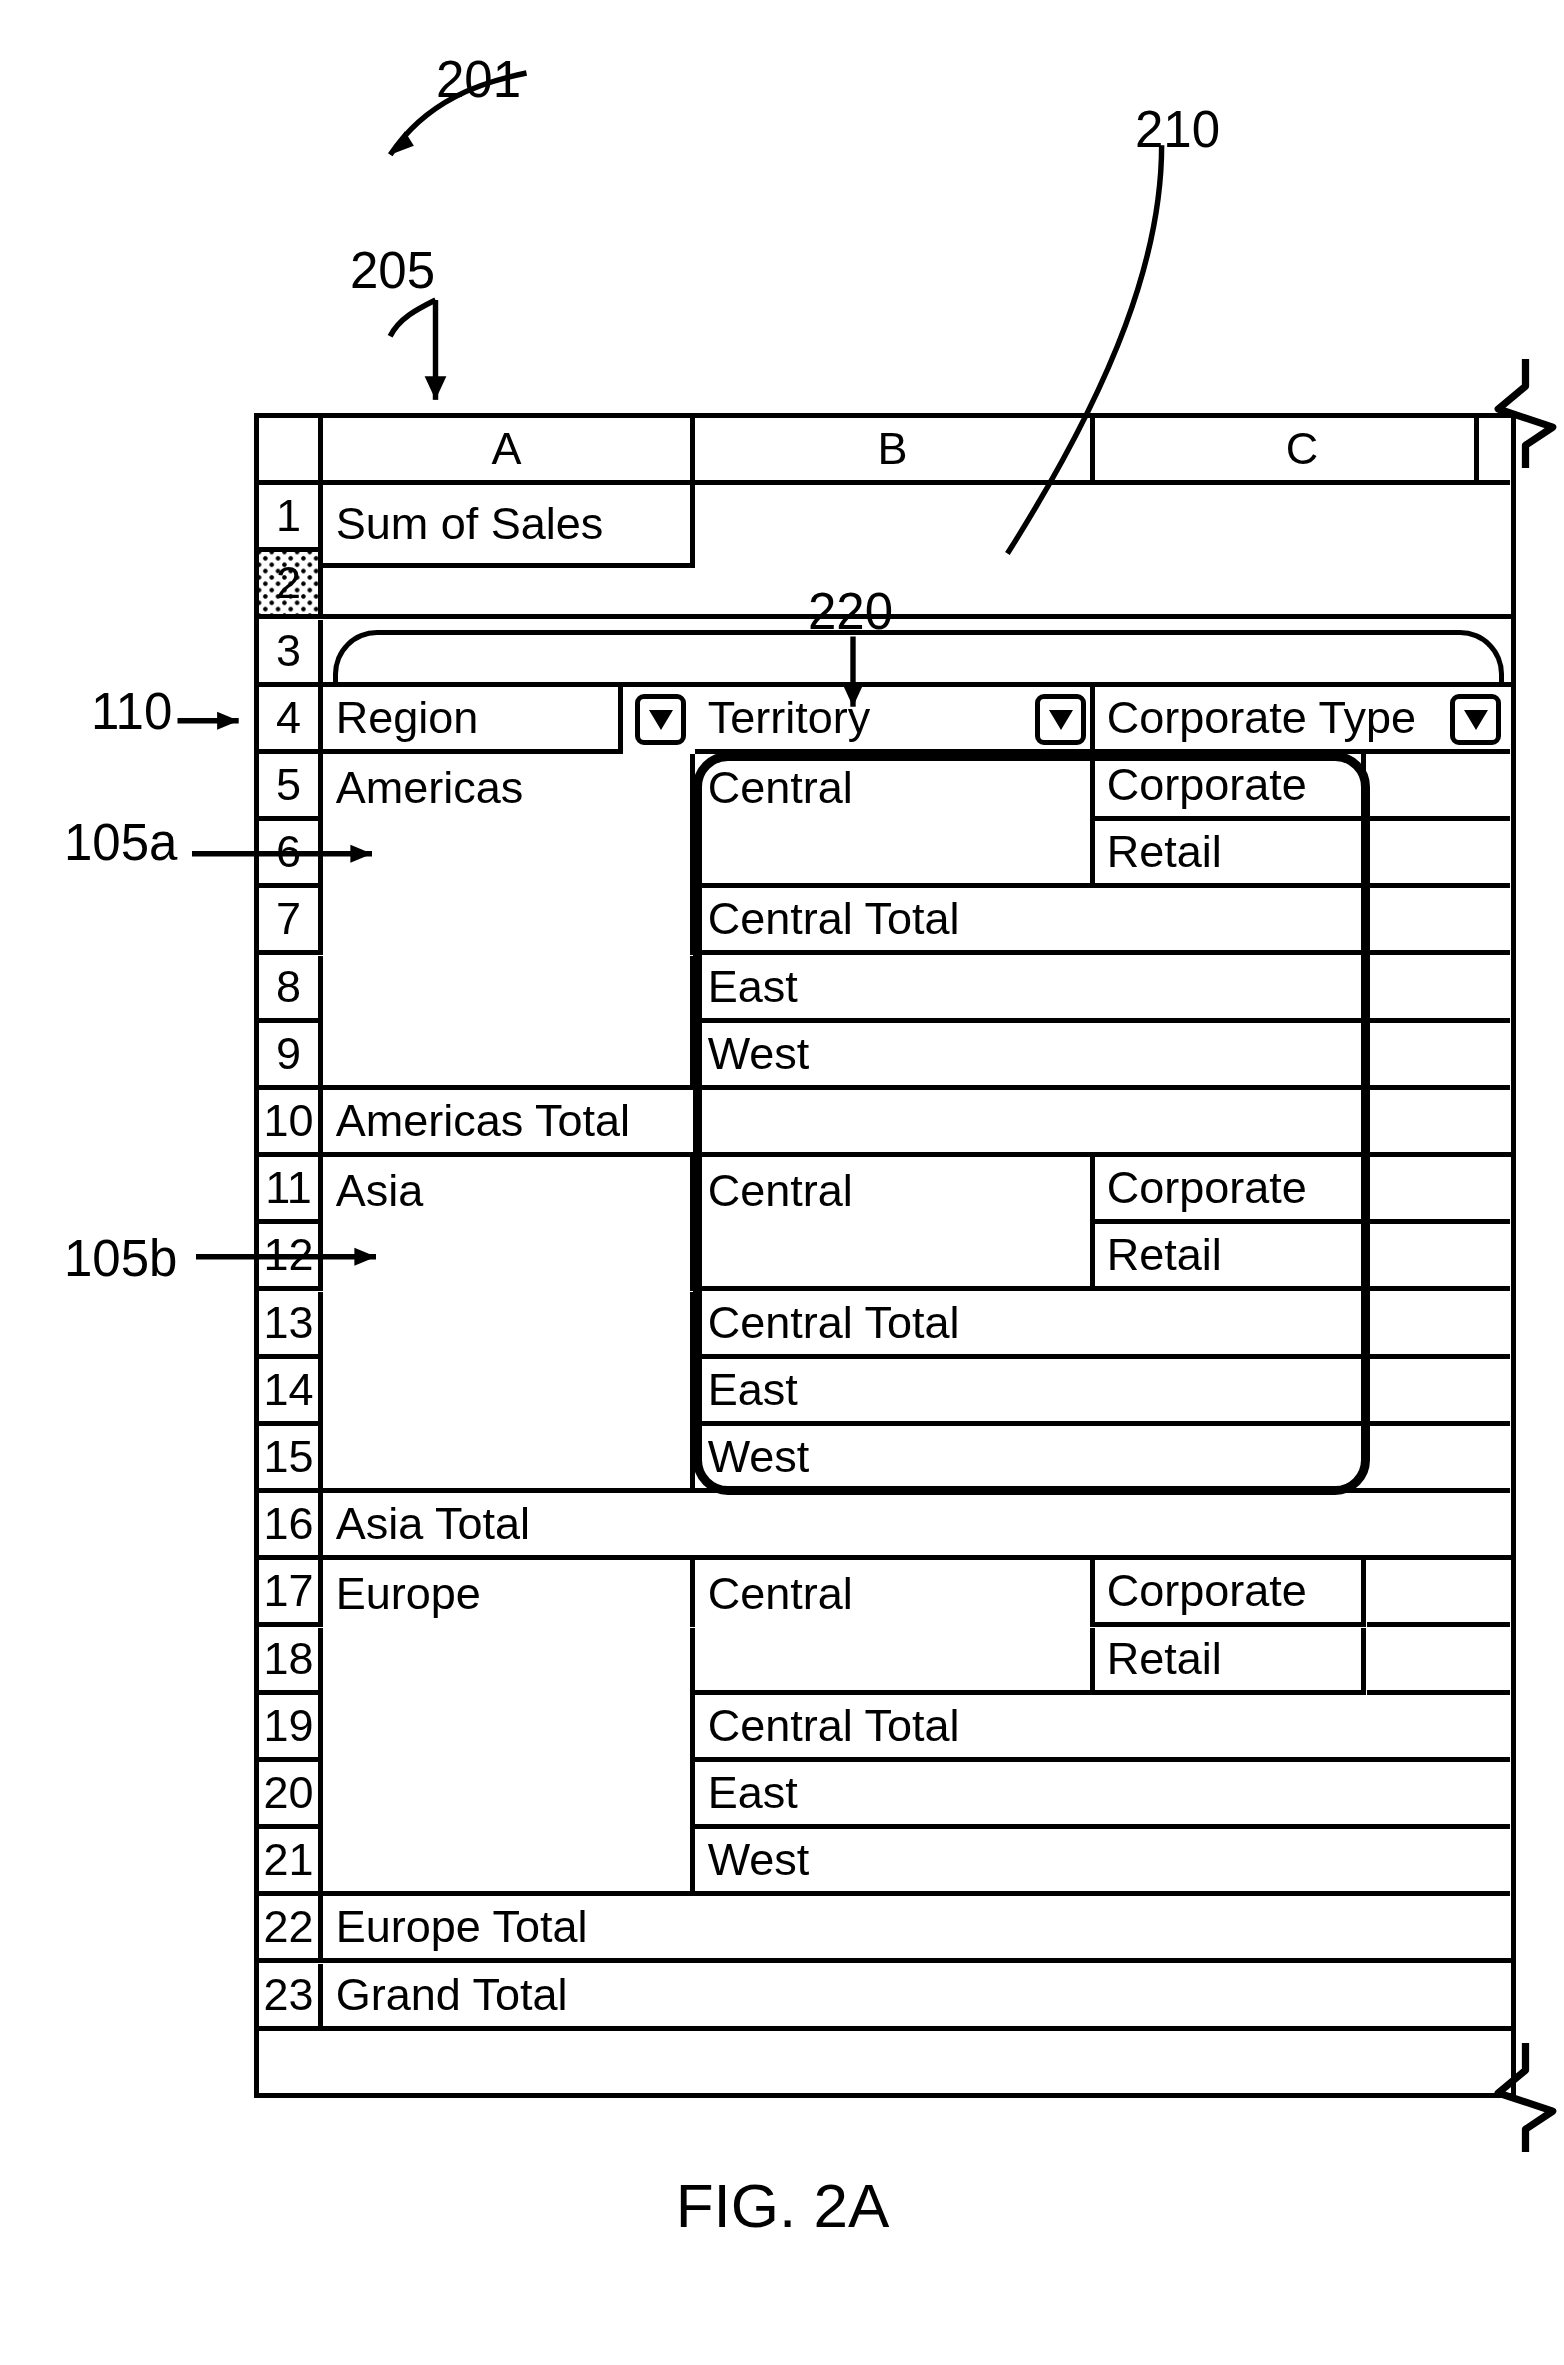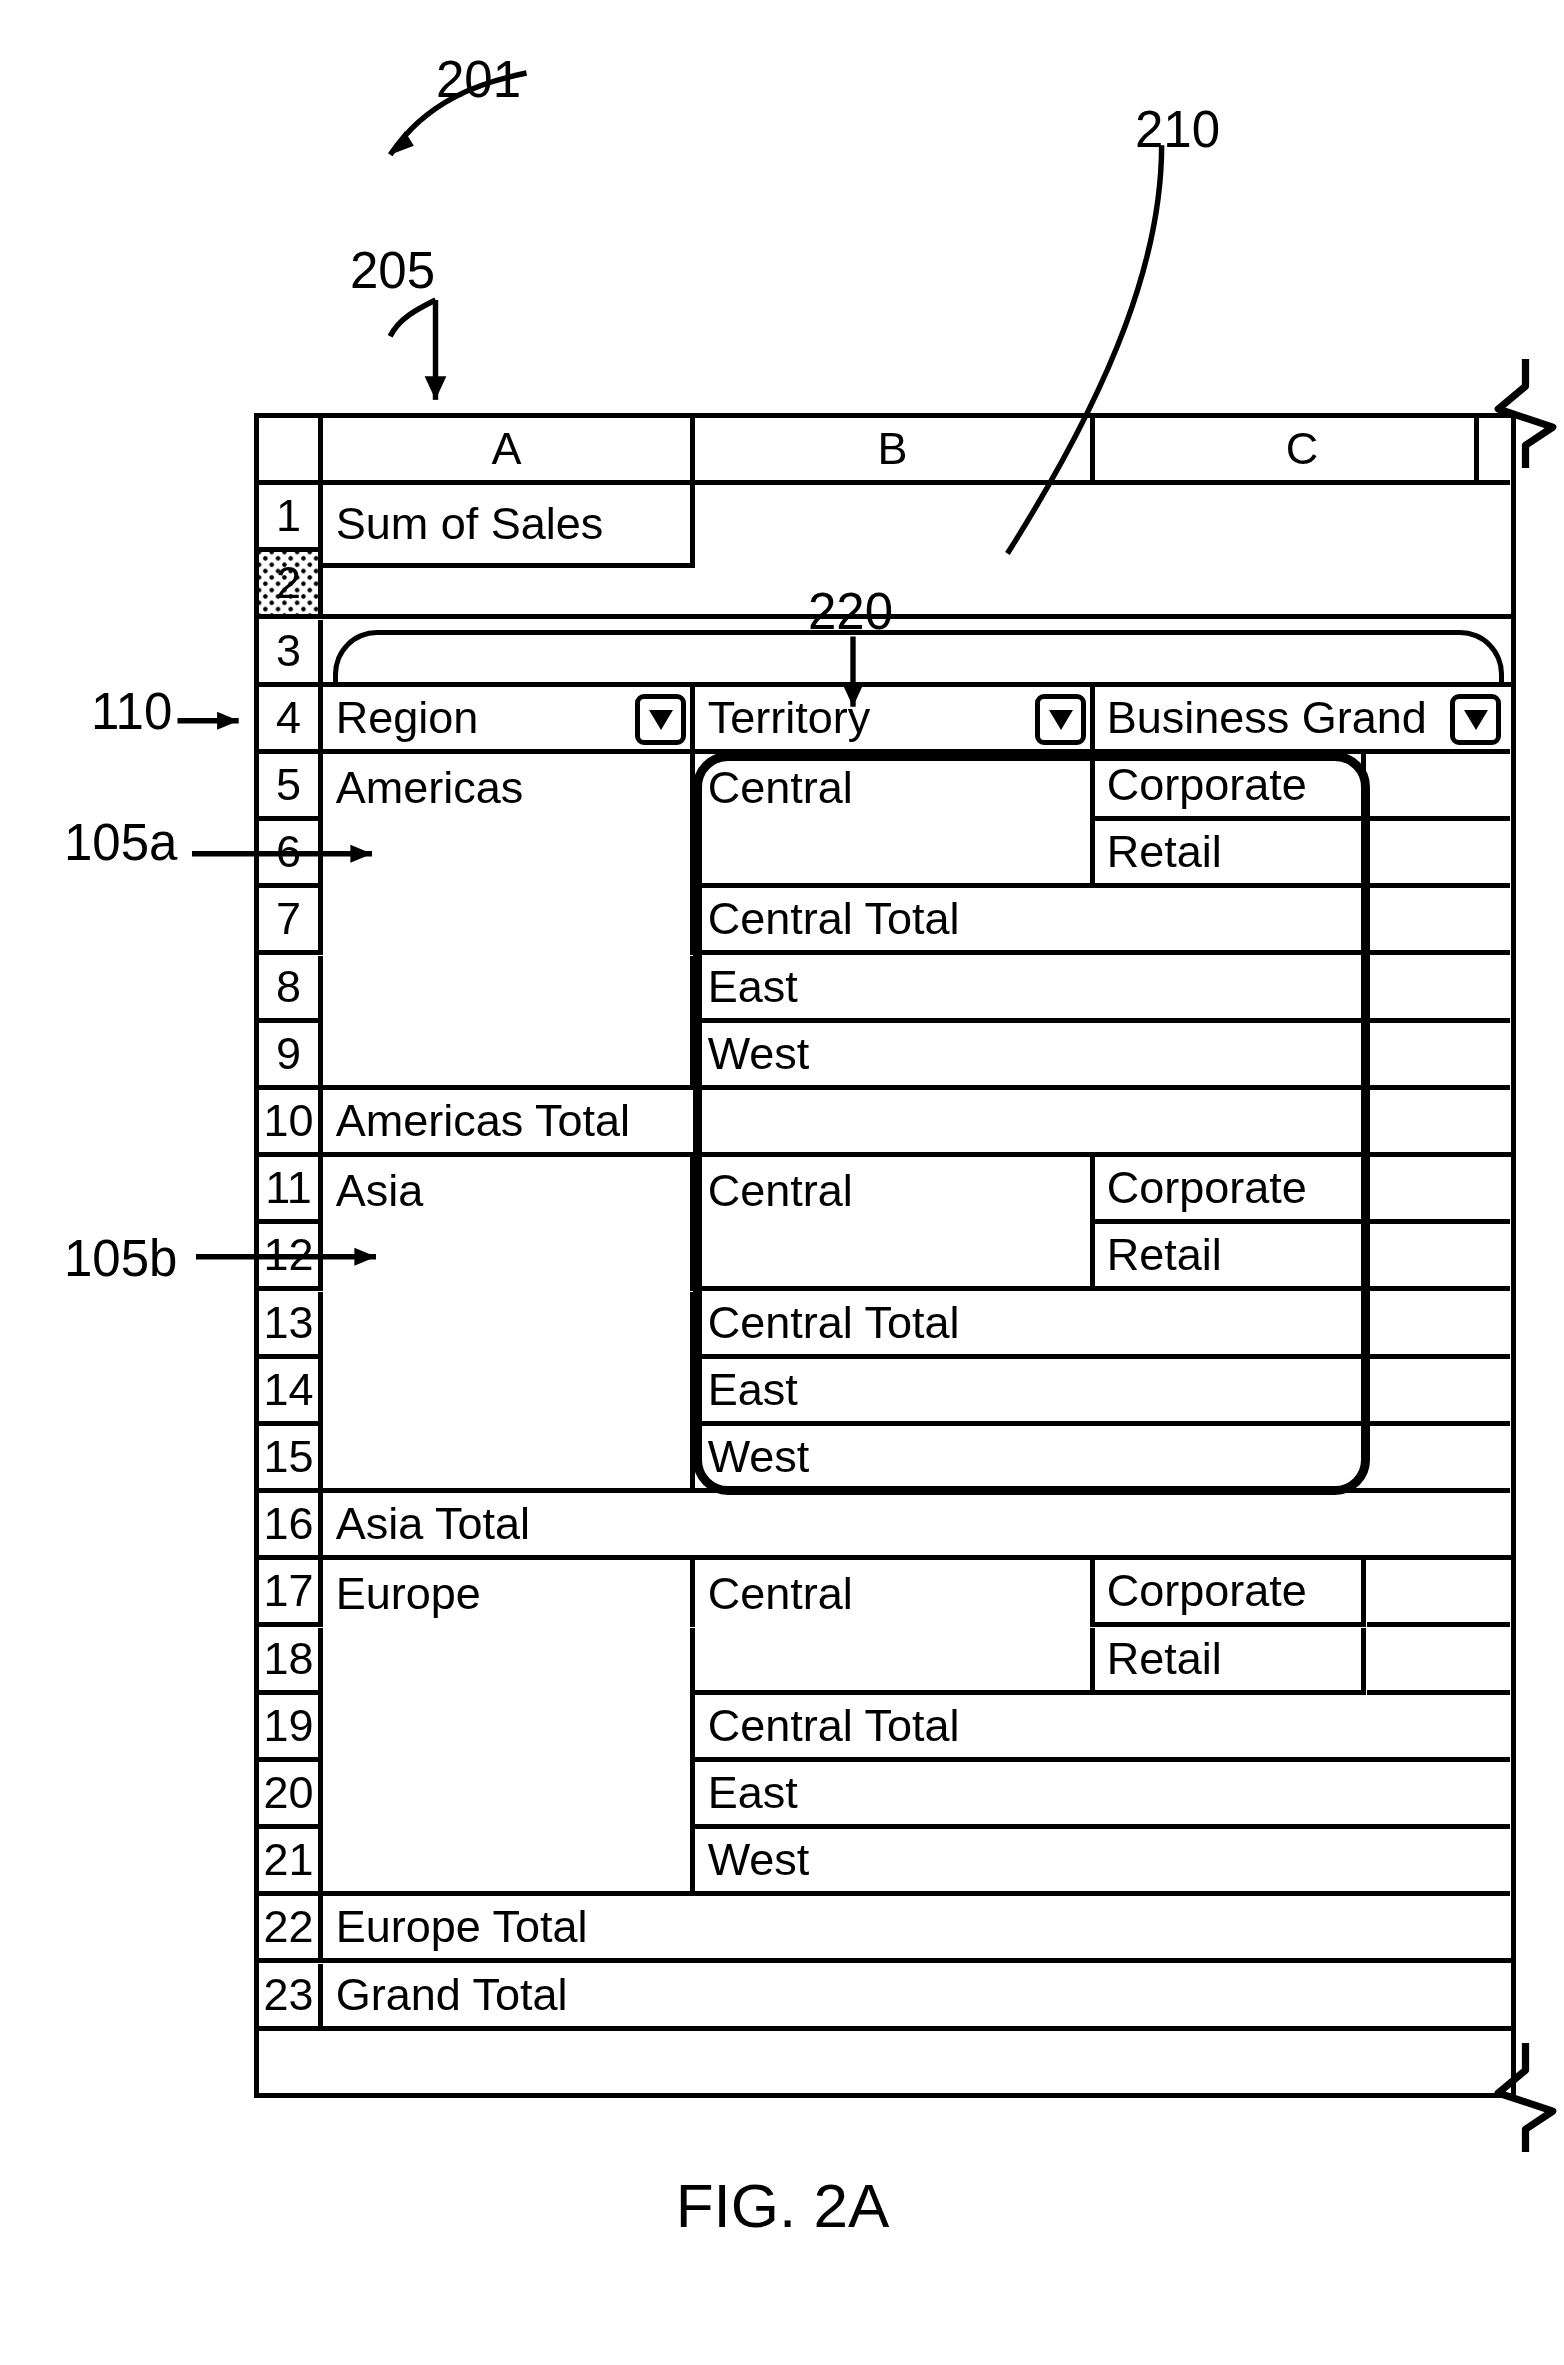--- a/index.html
+++ b/index.html
@@ -226,27 +226,27 @@
     <div class="rowhdr" style="top:1546px;">23</div>
 
     <div class="cell" style="left:64px; top:67px; width:372px; height:83px;">Sum of Sales</div>
     <div class="cell no-right no-bottom" style="left:436px; top:67px; width:815px; height:67px;"></div>
 
     <div class="cell no-right" style="left:64px; top:134px; width:1188px; height:67px;"></div>
 
     <div class="cell no-right no-bottom" style="left:64px; top:202px; width:1188px; height:67px; border-bottom:5.4px solid #000;"></div>
     <div class="balloon" style="left:74px; top:212px; width:1171px; height:56px;"></div>
 
-    <div class="cell" style="left:64px; top:269px; width:372px; height:67px;">Region</div>
+    <div class="cell" style="left:64px; top:269px; width:300px; height:67px;">Region</div>
     <div class="ddbtn" style="left:376px; top:276px;"></div>
 
     <div class="cell" style="left:436px; top:269px; width:400px; height:67px;">Territory</div>
     <div class="ddbtn" style="left:776px; top:276px;"></div>
 
-    <div class="cell no-right" style="left:835px; top:269px; width:416px; height:67px;">Business Grand</div>
+    <div class="cell no-right" style="left:835px; top:269px; width:416px; height:67px;">Corporate Type</div>
     <div class="ddbtn" style="left:1191px; top:276px;"></div>
 
     <div class="cell no-bottom" style="left:64px; top:336px; width:372px; height:67px;">Americas</div>
     <div class="cell no-bottom" style="left:436px; top:336px; width:400px; height:67px;">Central</div>
     <div class="cell" style="left:835px; top:336px; width:272px; height:67px;">Corporate</div>
     <div class="cell no-right" style="left:1108px; top:336px; width:143px; height:67px;"></div>
 
     <div class="cell no-bottom" style="left:64px; top:403px; width:372px; height:67px;"></div>
     <div class="cell" style="left:436px; top:403px; width:400px; height:67px;"></div>
     <div class="cell" style="left:835px; top:403px; width:272px; height:67px;">Retail</div>

